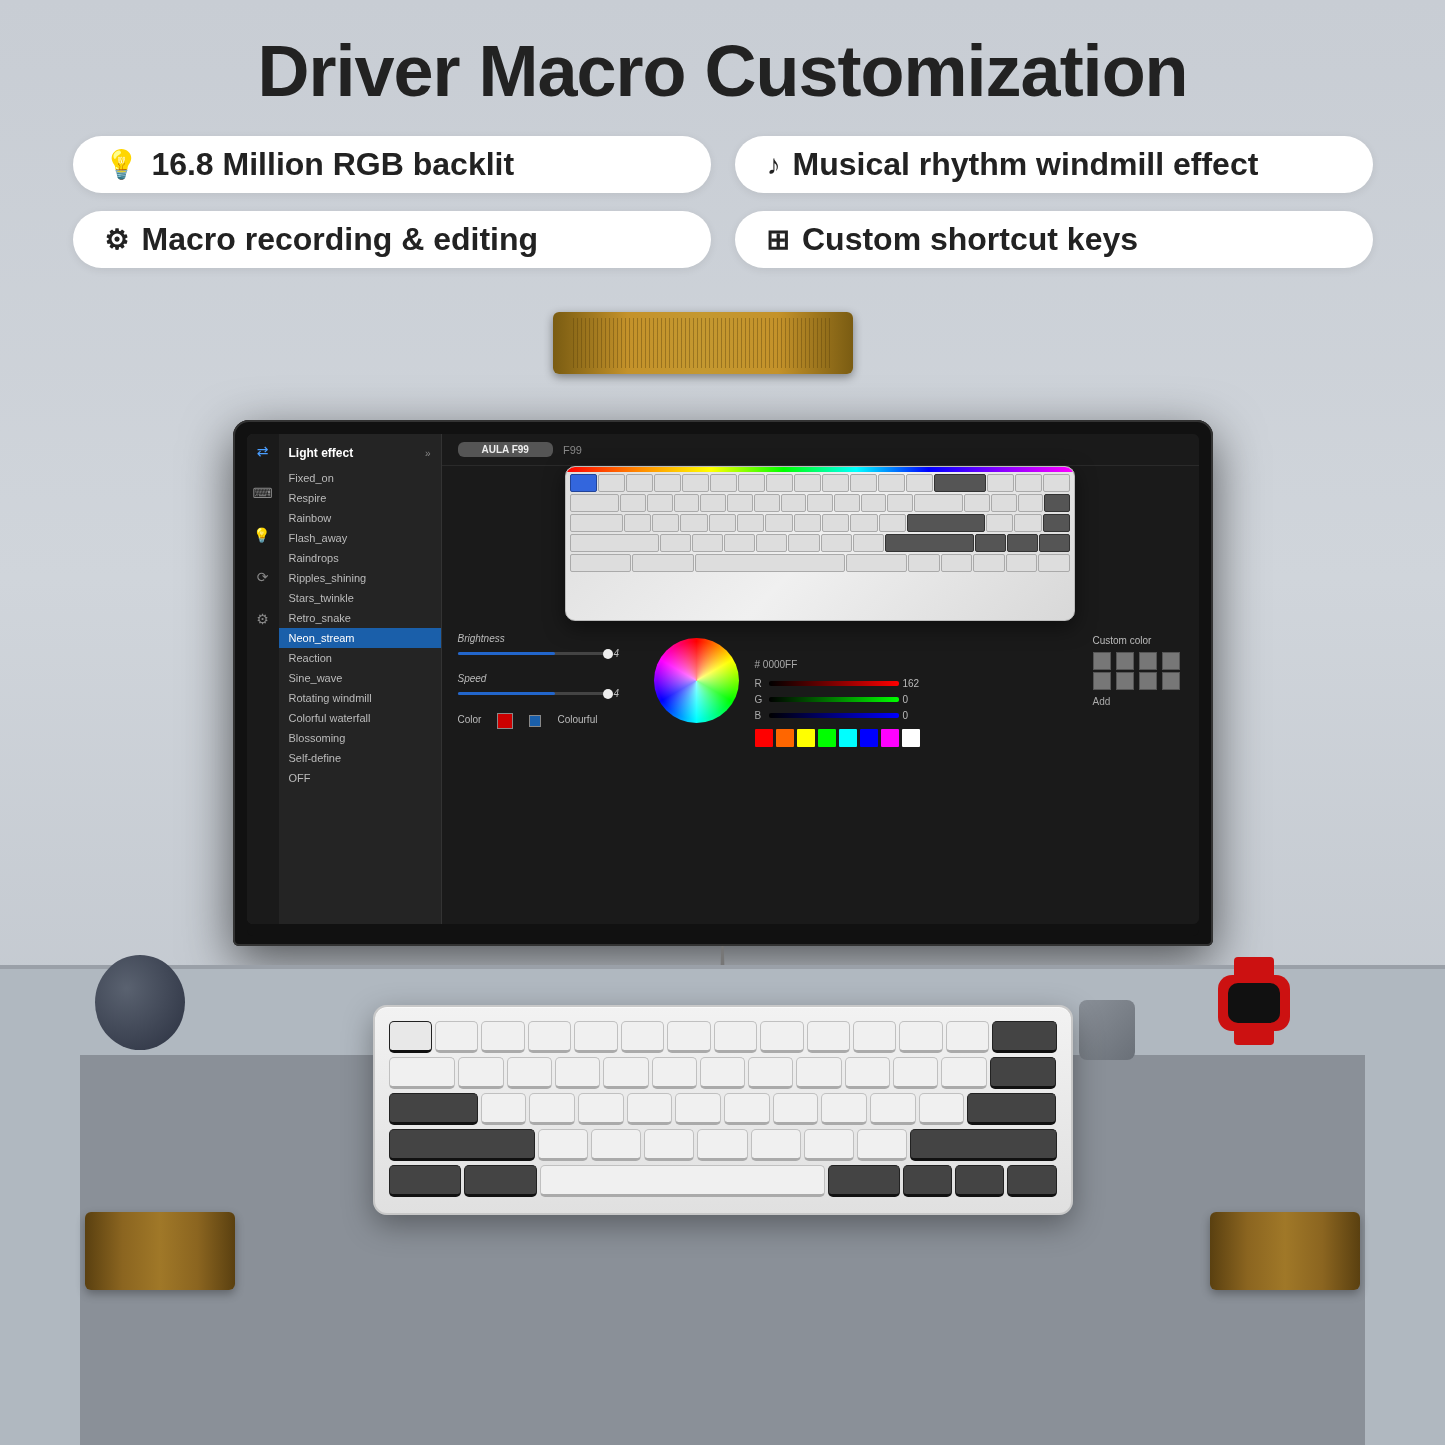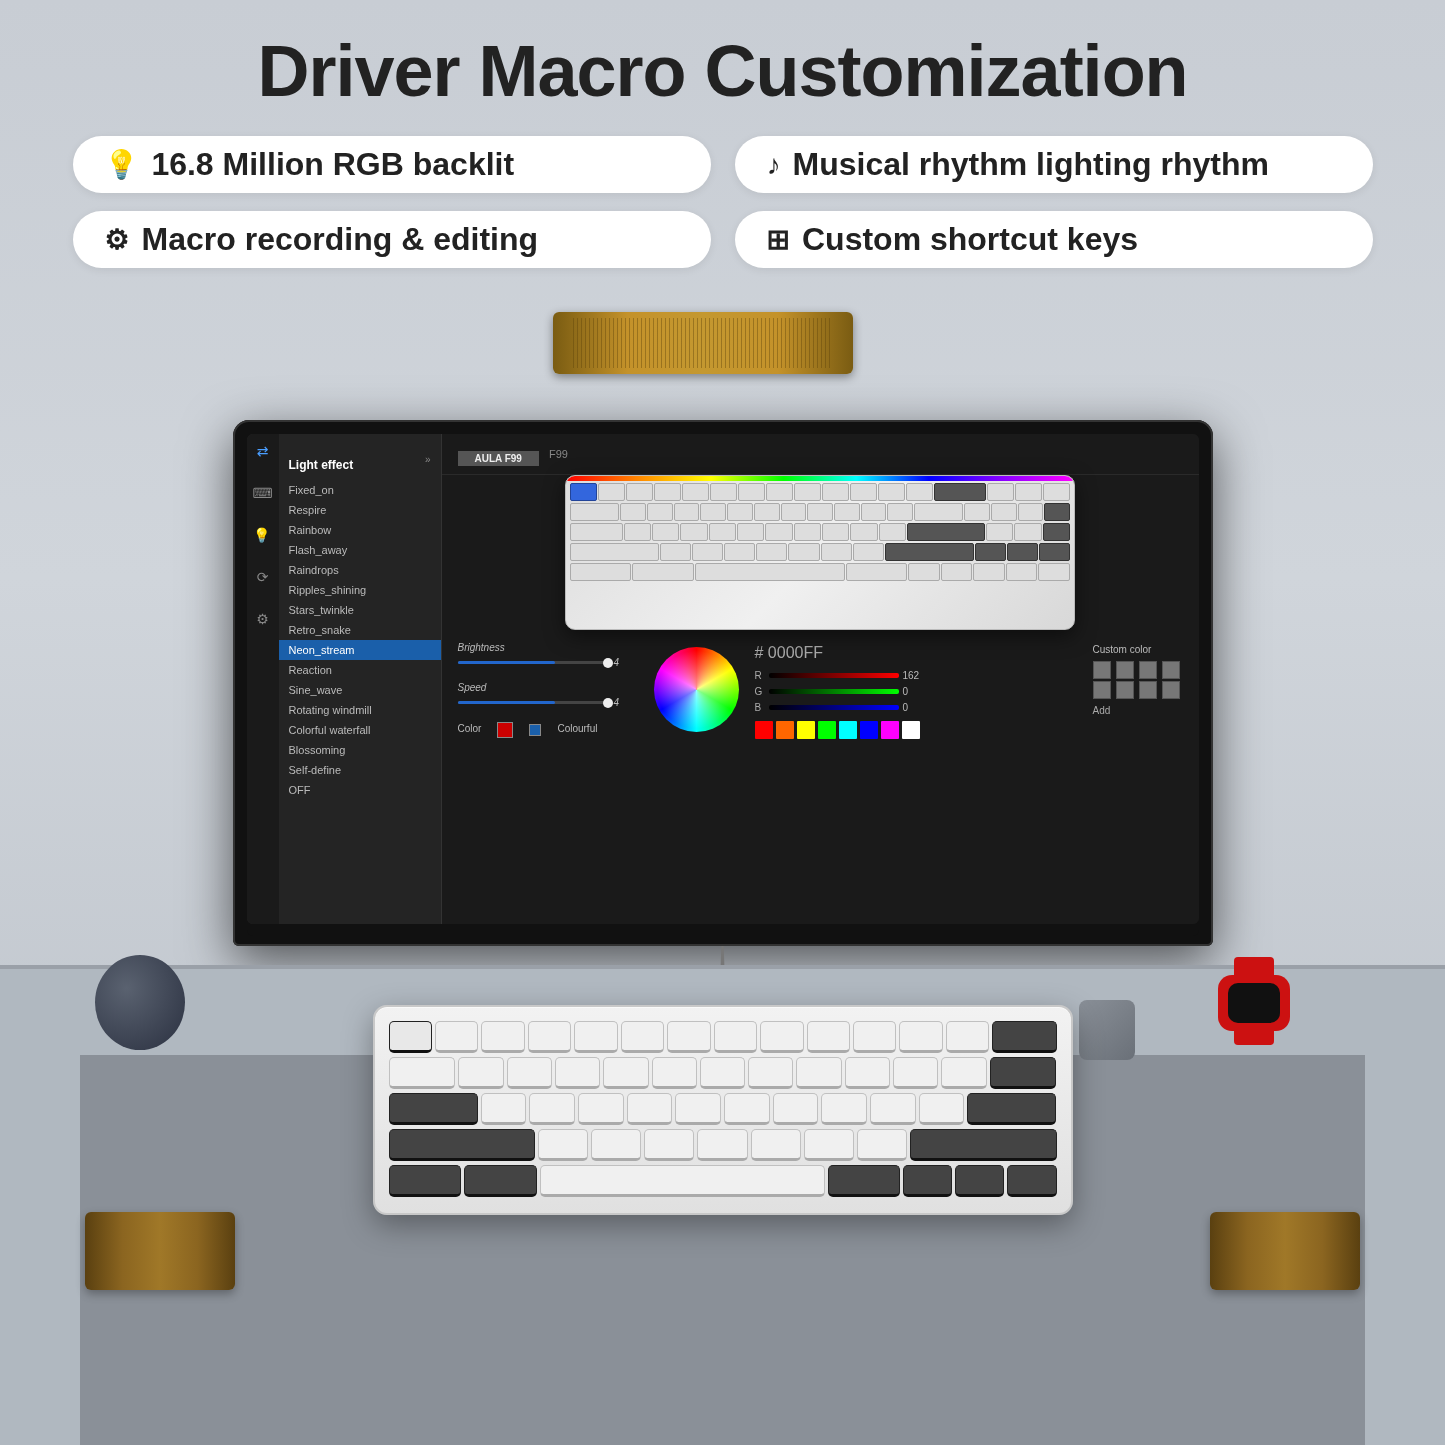--- a/index.html
+++ b/index.html
@@ -130,21 +130,20 @@
       display: flex;
       justify-content: space-between;
       align-items: center;
       padding: 4px 10px 8px;
     }
 
     .sm-title {
       color: #fff;
       font-size: 12px;
       font-weight: 700;
-      margin-top: 12px;
     }
 
     .sm-expand {
       color: #888;
       font-size: 10px;
     }
 
     .sm-item {
       padding: 4px 10px;
       color: #bbb;
@@ -169,25 +168,24 @@
       display: flex;
       align-items: center;
       padding: 8px 16px;
       border-bottom: 1px solid #2a2a2a;
     }
 
     .screen-tag {
       background: #555;
       color: #eee;
       font-size: 10px;
-      padding: 2px 17px;
-      border-radius: 0;
+      padding: 2px 24px;
+      border-radius: 6px;
       font-weight: 700;
       margin-right: 10px;
-      margin-top: 9px;
     }
 
     .screen-subtitle {
       color: #888;
       font-size: 11px;
     }
 
     .download-text {
       color: #e0e0e0;
       font-size: 16px;
@@ -339,22 +337,23 @@
       background: radial-gradient(circle, rgba(255,255,255,0.6) 0%, transparent 65%);
     }
 
     .ctrl-rgb {
       flex: 1;
       padding-top: 2px;
     }
 
     .ctrl-hex {
       color: #aaa;
-      font-size: 16px;
+      font-size: 10px;
       margin-bottom: 8px;
+      margin-top: 24px;
     }
 
     .ctrl-rgb-row {
       display: flex;
       align-items: center;
       gap: 4px;
       margin-bottom: 5px;
     }
 
     .ctrl-rgb-ch {
@@ -599,21 +598,21 @@
 
   <h1 class="main-title">Driver Macro Customization</h1>
 
   <div class="badges-row">
     <div class="badge">
       <span class="badge-icon">💡</span>
       <span>16.8 Million RGB backlit</span>
     </div>
     <div class="badge">
       <span class="badge-icon">♪</span>
-      <span>Musical rhythm lighting rhythm</span>
+      <span>Musical rhythm windmill effect</span>
     </div>
   </div>
   <div class="badges-row" style="margin-bottom: 28px;">
     <div class="badge">
       <span class="badge-icon">⚙</span>
       <span>Macro recording &amp; editing</span>
     </div>
     <div class="badge">
       <span class="badge-icon">⊞</span>
       <span>Custom shortcut keys</span>

